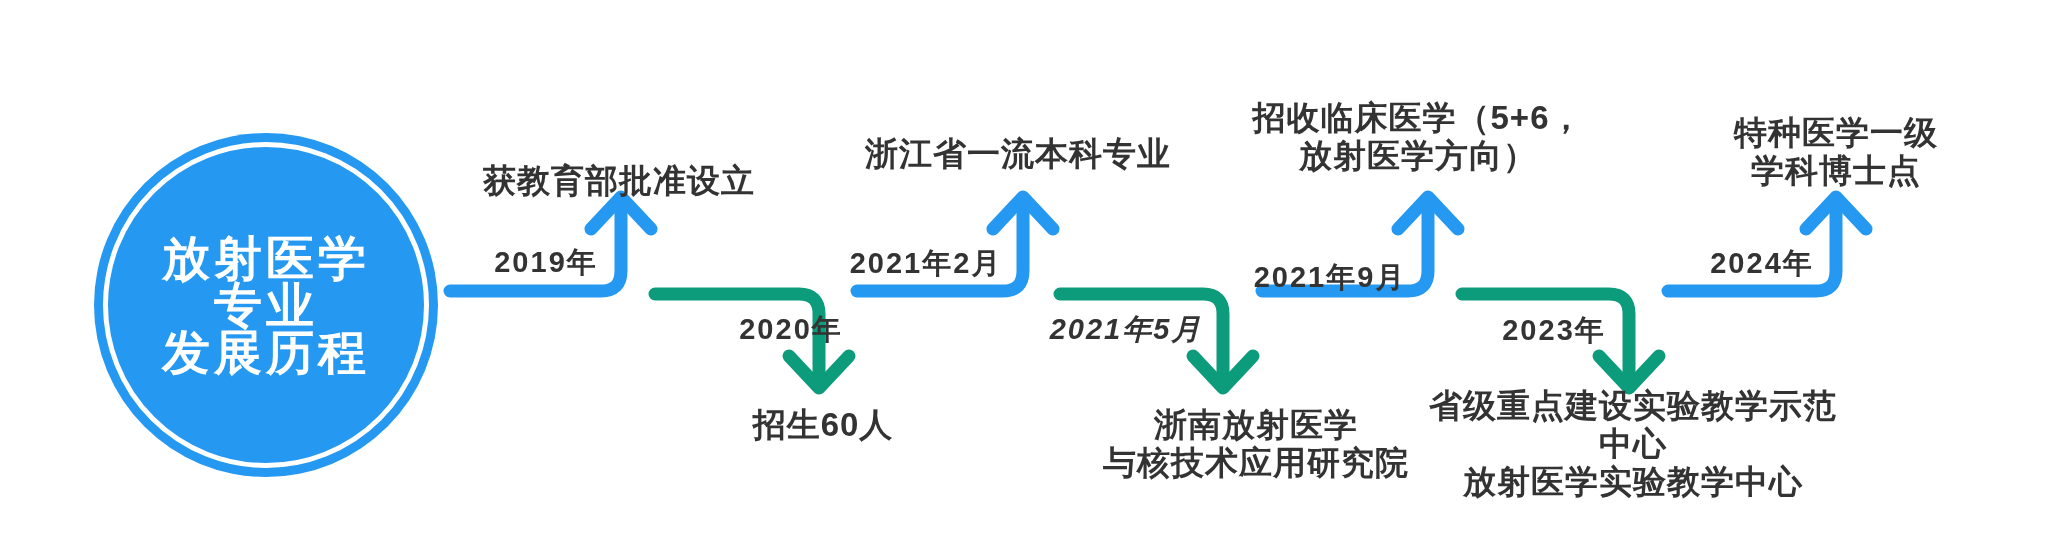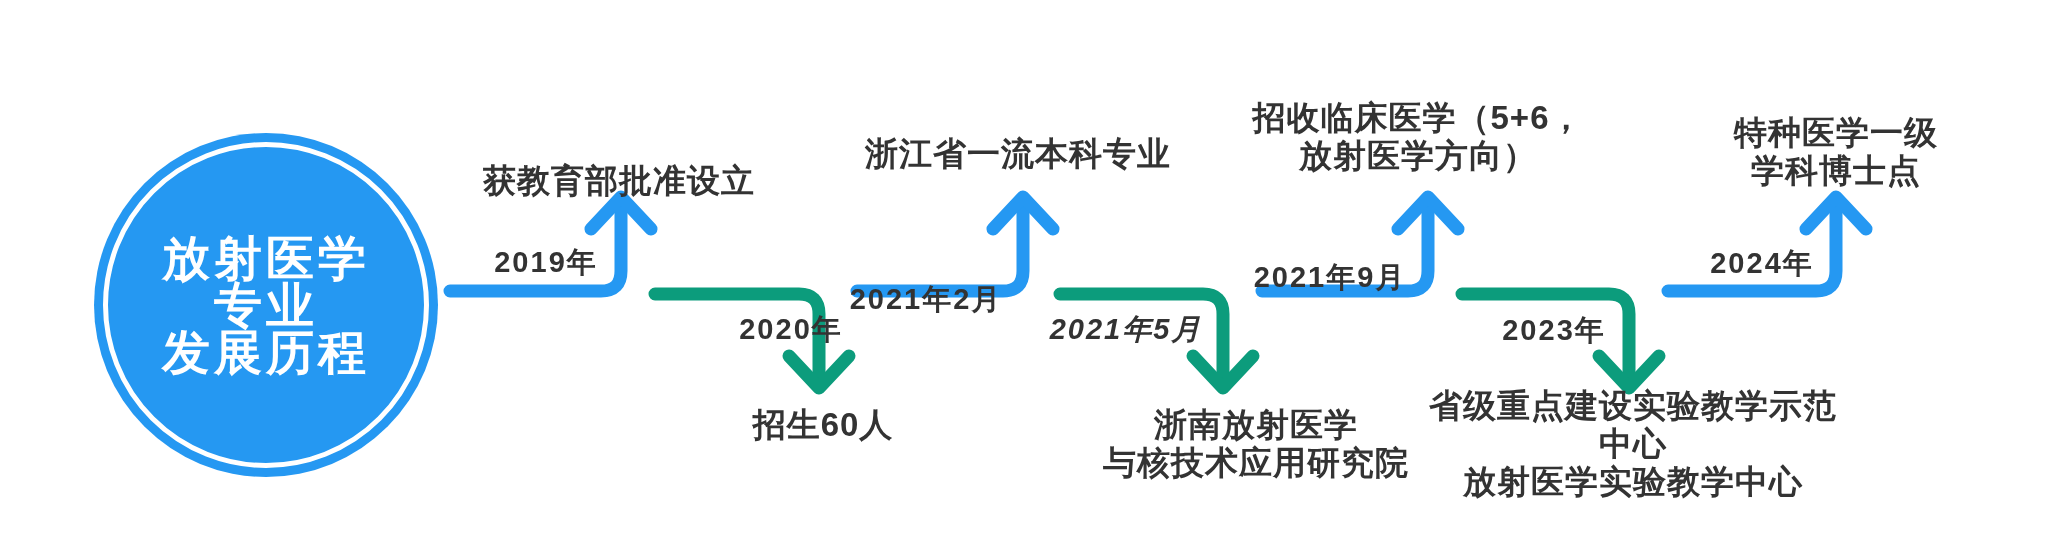--- a/index.html
+++ b/index.html
@@ -114,21 +114,21 @@
     <div class="circle-ring"></div>
     <div class="circle-text">
       <div>放射医学</div>
       <div>专业</div>
       <div>发展历程</div>
     </div>
   </div>
 
   <div class="year-label" style="left:546px;  top:263px;">2019年</div>
   <div class="year-label" style="left:751px;  top:330px;margin-left:40px;">2020年</div>
-  <div class="year-label" style="left:926px;  top:264px;margin-top:36px;">2021年2月</div>
+  <div class="year-label" style="left:926px;  top:264px;">2021年2月</div>
   <div class="year-label" style="left:1126px; top:330px;font-style:italic;">2021年5月</div>
   <div class="year-label" style="left:1330px; top:278px;">2021年9月</div>
   <div class="year-label" style="left:1554px; top:331px;">2023年</div>
   <div class="year-label" style="left:1762px; top:264px;">2024年</div>
 
   <div class="event-label" style="left:619px;  top:152px;margin-top:29px;">获教育部批准设立</div>
   <div class="event-label" style="left:823px;  top:425px;">招生60人</div>
   <div class="event-label" style="left:1018px; top:154px;">浙江省一流本科专业</div>
   <div class="event-label" style="left:1256px; top:444px;">浙南放射医学
 与核技术应用研究院</div>

